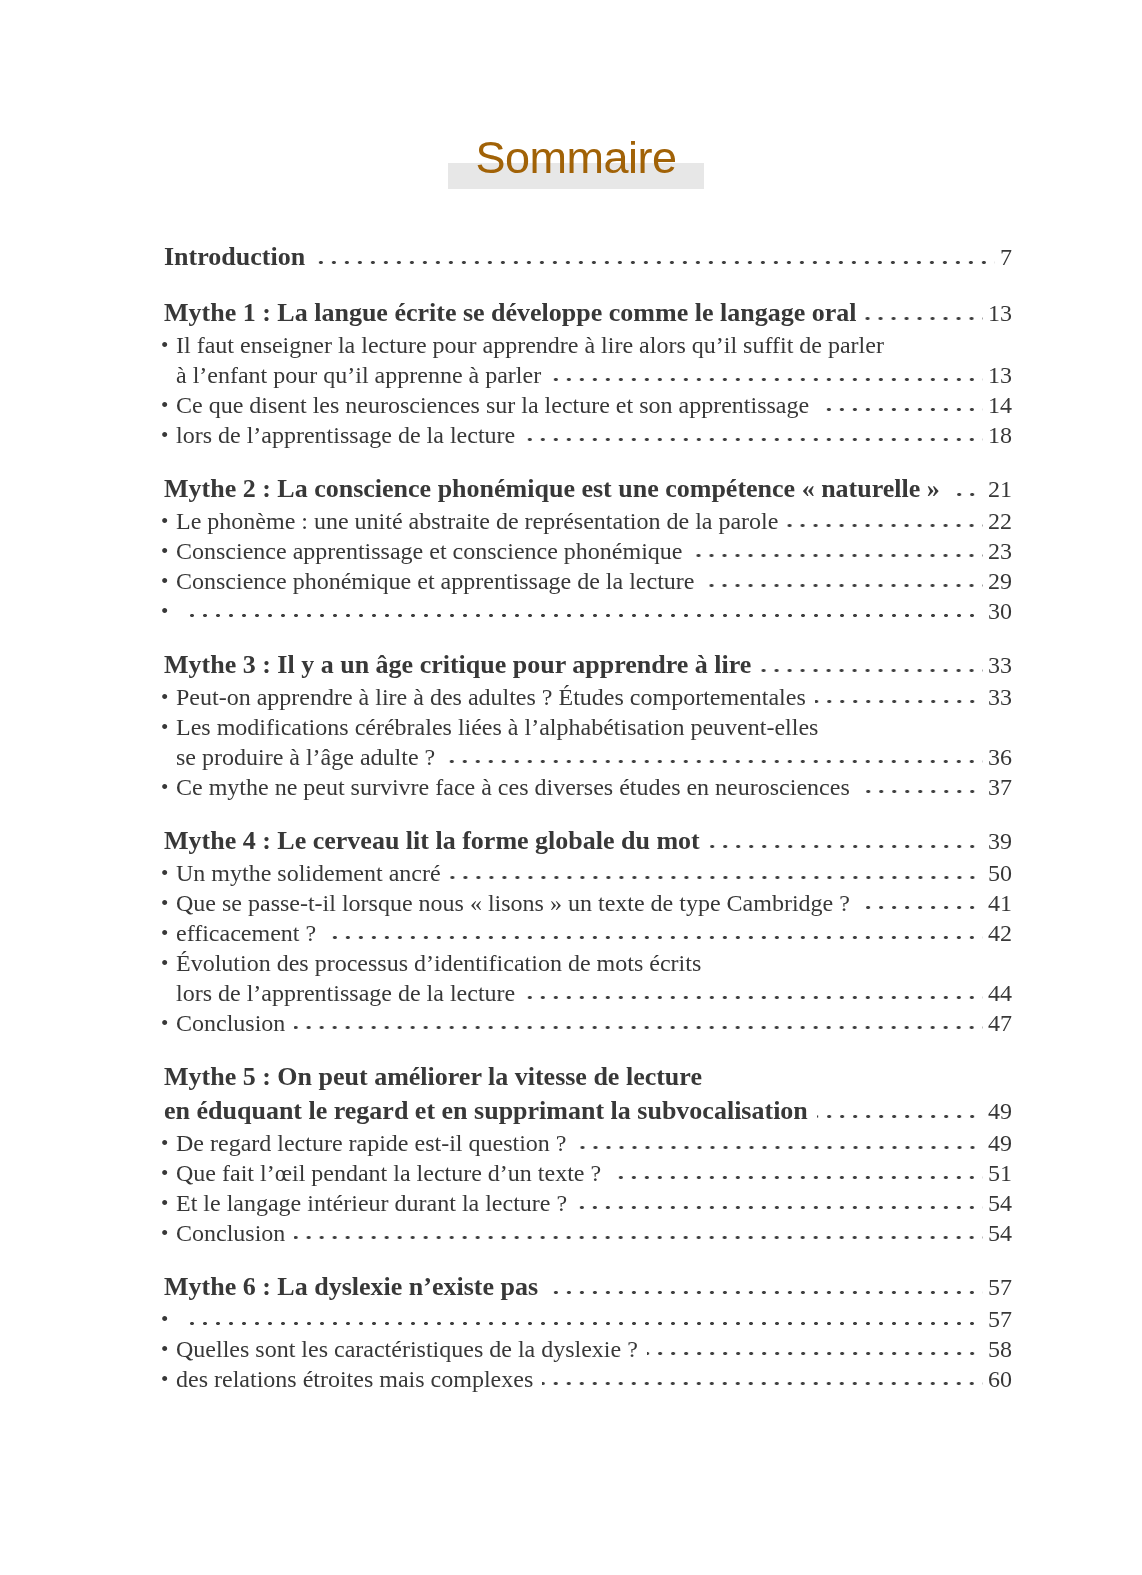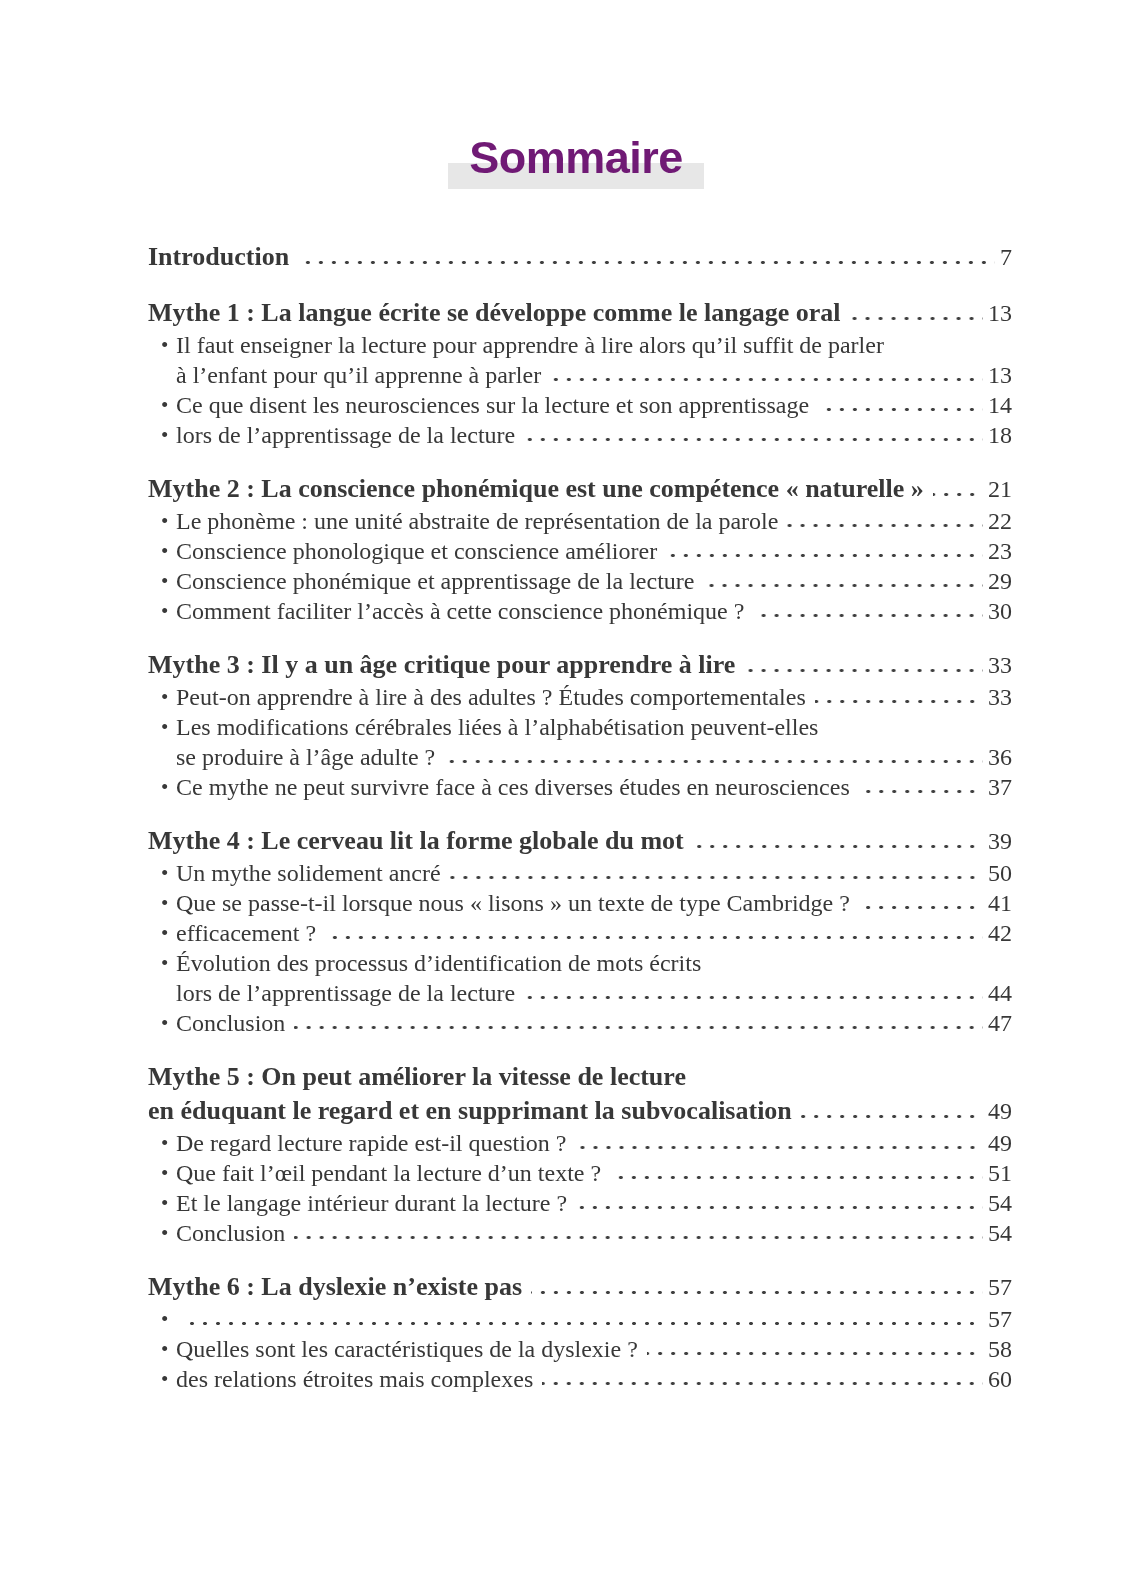--- a/index.html
+++ b/index.html
@@ -30,42 +30,42 @@
     width: 256px;
     height: 26px;
     background: #e7e7e7;
     z-index: 0;
   }
   .title-text {
     position: relative;
     z-index: 1;
     margin: 0;
     font-family: "Liberation Sans", sans-serif;
-    font-weight: bold;
+    font-weight: normal;
     font-size: 45px;
     line-height: 1.0;
-    color: #701a75;
+    color: #a16207;
     letter-spacing: -0.5px;
   }
 
   
   .toc {
     position: absolute;
     left: 148px;
     top: 240px;
     width: 864px;
   }
   .entry.chapter {
     margin-top: 22px;
     font-weight: bold;
     font-size: 26px;
   }
   .entry.chapter:first-child { margin-top: 0; }
   .entry .line { display: flex; align-items: baseline; }
-  .chapter .line { line-height: 34px; }
+  .chapter .line { line-height: 34px; margin-left: 16px; }
   .item .line {
     font-size: 24px;
     line-height: 30px;
     padding-left: 28px;
     position: relative;
   }
   .bullet {
     position: absolute;
     left: 13px;
     top: 0;
@@ -156,37 +156,36 @@
       <div class="line">
         <span class="bullet">•</span>
         <span class="text">Le phonème : une unité abstraite de représentation de la parole</span>
         <span class="dots"></span>
         <span class="pg">22</span>
       </div>
     </div>
     <div class="entry item">
       <div class="line">
         <span class="bullet">•</span>
-        <span class="text">Conscience phonologique et conscience améliorer</span>
+        <span class="text">Conscience apprentissage et conscience phonémique</span>
         <span class="dots"></span>
         <span class="pg">23</span>
       </div>
     </div>
     <div class="entry item">
       <div class="line">
         <span class="bullet">•</span>
         <span class="text">Conscience phonémique et apprentissage de la lecture</span>
         <span class="dots"></span>
         <span class="pg">29</span>
       </div>
     </div>
     <div class="entry item">
       <div class="line">
         <span class="bullet">•</span>
-        <span class="text">Comment faciliter l’accès à cette conscience phonémique ?</span>
         <span class="dots"></span>
         <span class="pg">30</span>
       </div>
     </div>
     <div class="entry chapter">
       <div class="line">
         <span class="text">Mythe 3 : Il y a un âge critique pour apprendre à lire</span>
         <span class="dots"></span>
         <span class="pg">33</span>
       </div>

